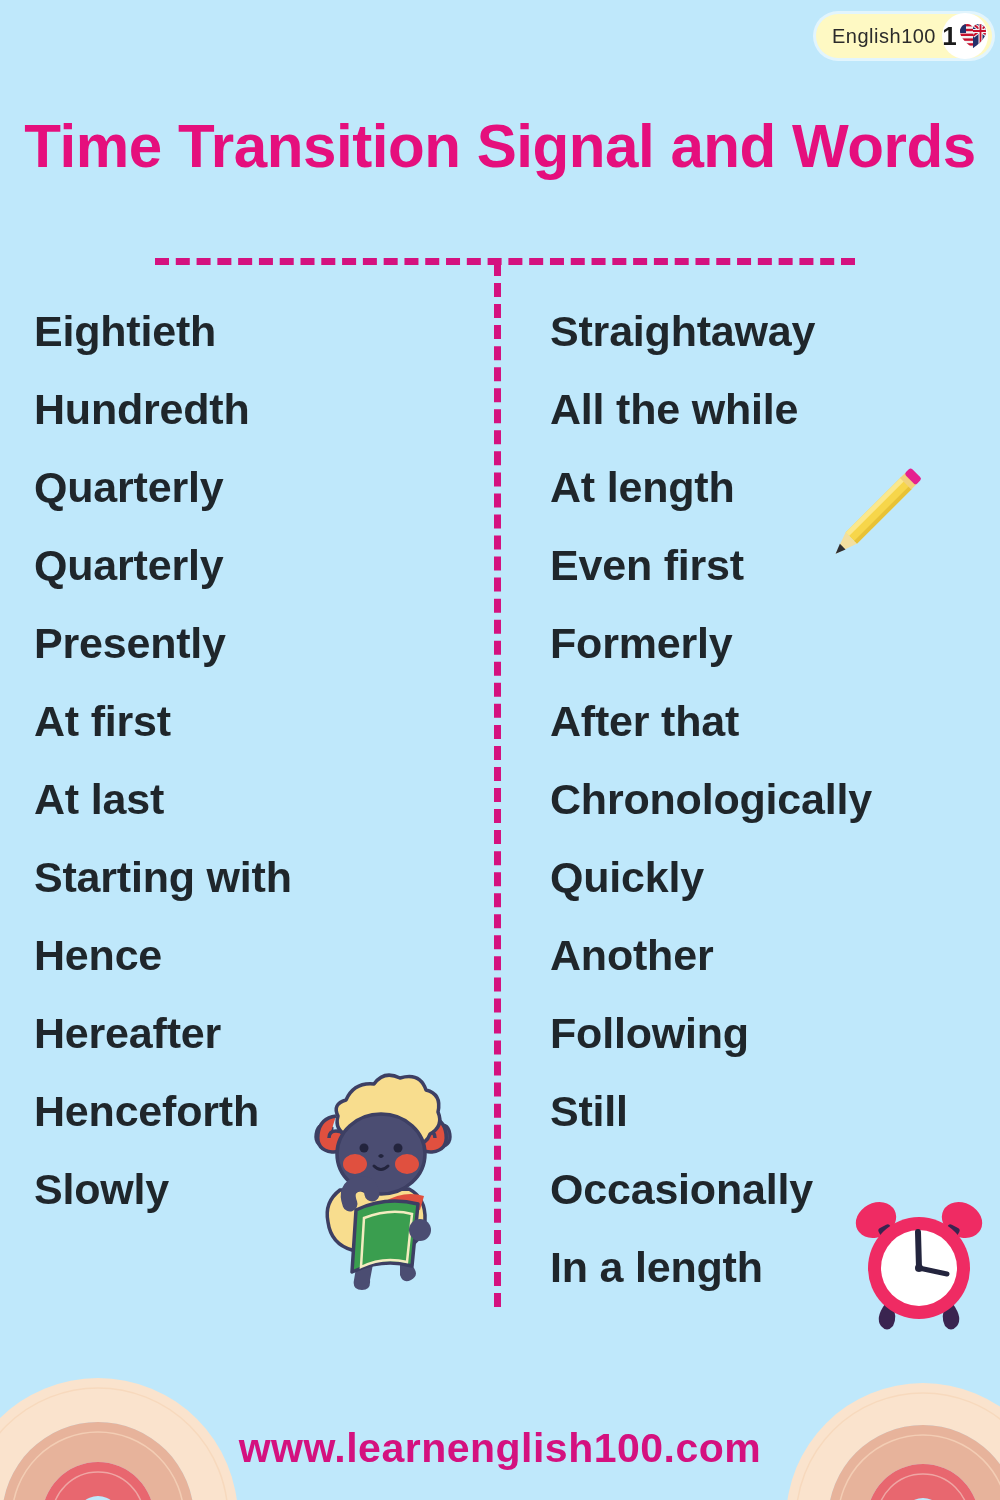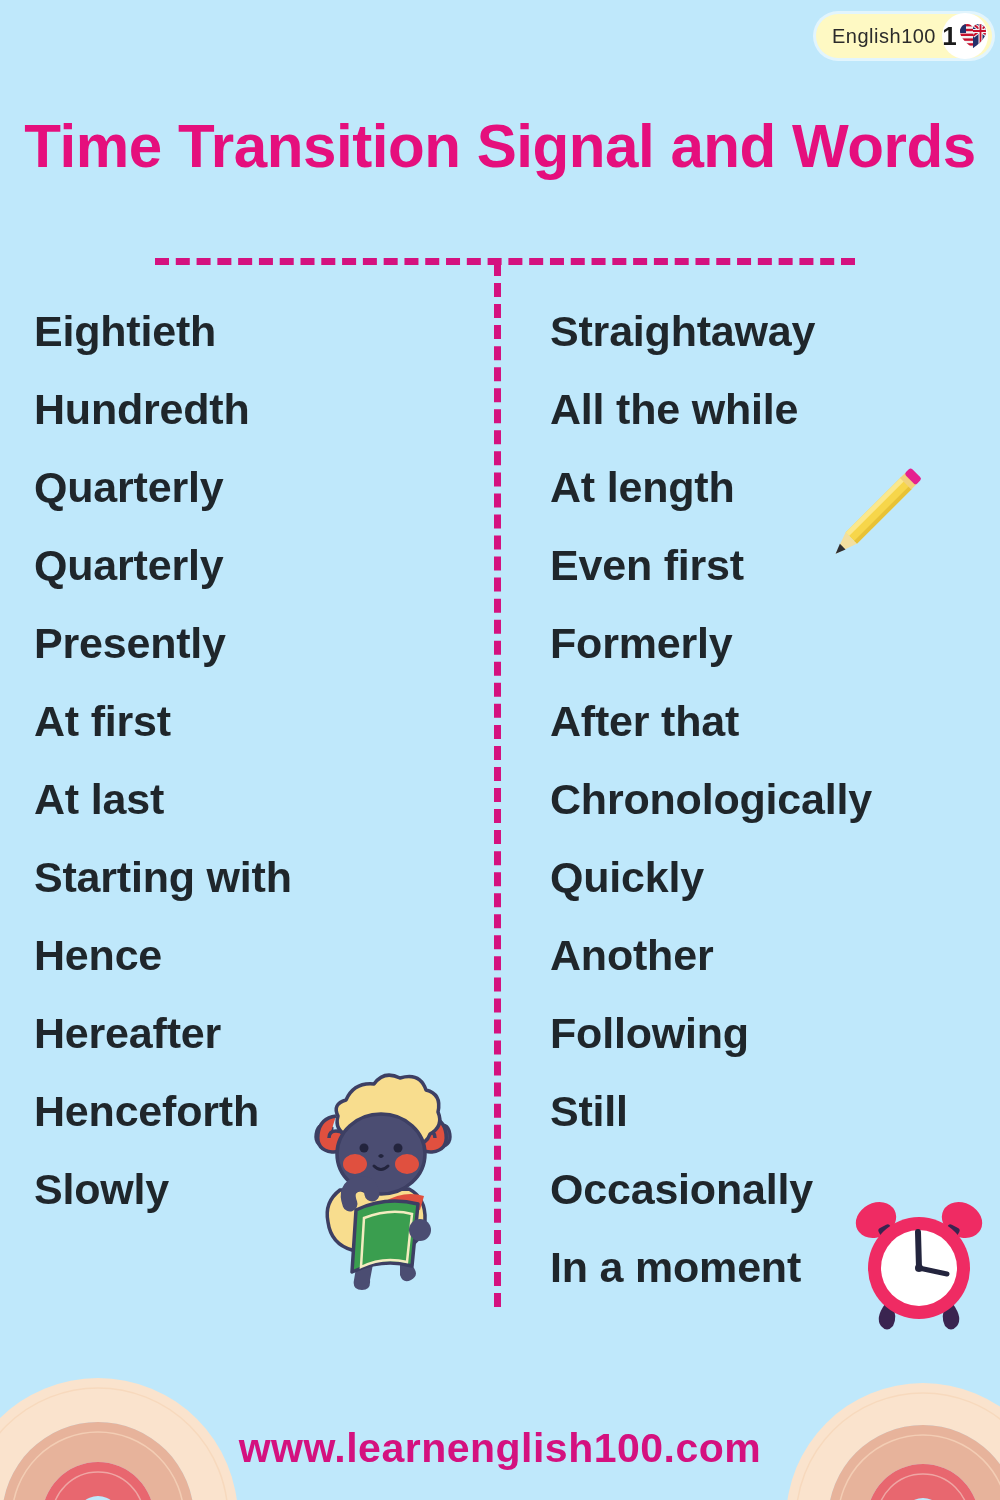--- a/index.html
+++ b/index.html
@@ -231,21 +231,21 @@
   <div class="word-item">At length</div>
   <div class="word-item">Even first</div>
   <div class="word-item">Formerly</div>
   <div class="word-item">After that</div>
   <div class="word-item">Chronologically</div>
   <div class="word-item">Quickly</div>
   <div class="word-item">Another</div>
   <div class="word-item">Following</div>
   <div class="word-item">Still</div>
   <div class="word-item">Occasionally</div>
-  <div class="word-item">In a moment</div>
+  <div class="word-item">In a length</div>
 </div>
 
 <svg id="pencil" viewBox="0 0 130 130">
   <g transform="rotate(45 65 65)">
 
     <rect x="58" y="16" width="16" height="78" fill="#f7d64a"></rect>
     <rect x="58" y="16" width="5" height="78" fill="#fbe88d"></rect>
     <rect x="70" y="16" width="4" height="78" fill="#e8c236"></rect>
 
     <rect x="58" y="10" width="16" height="7" fill="#f1d27c"></rect>

